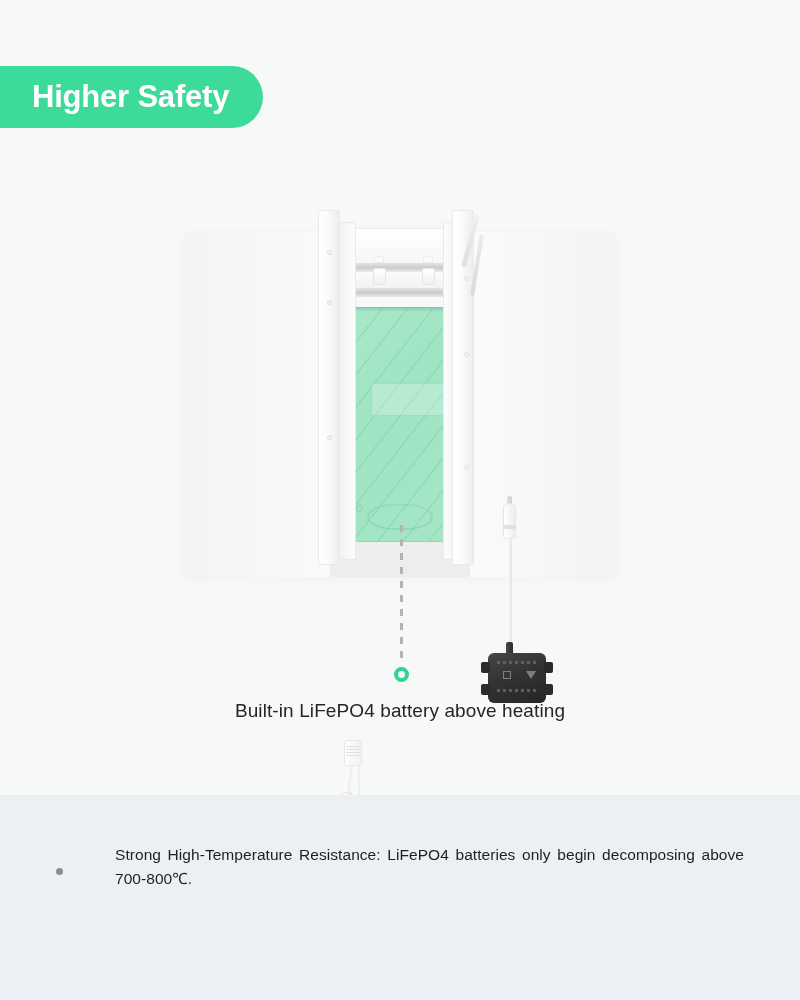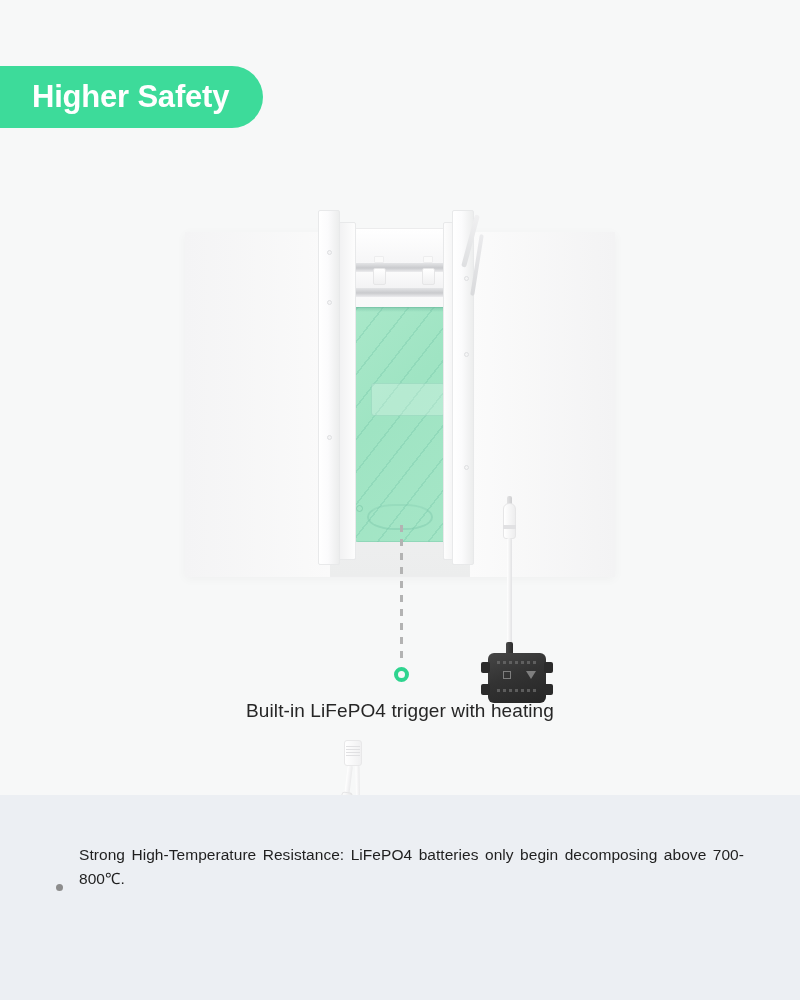--- a/index.html
+++ b/index.html
@@ -407,22 +407,23 @@
 
   .spec-list {
     position: absolute;
     left: 56px;
     top: 48px;
     width: 688px;
   }
 
   .spec-item {
     display: flex;
-    align-items: flex-end;
+    align-items: center;
     margin-bottom: 18px;
+    gap: 36px;
   }
 
   .spec-bullet {
     flex: 0 0 auto;
     width: 7px;
     height: 7px;
     border-radius: 50%;
     background: #8c8c8c;
     margin-top: 9px;
     margin-right: 16px;
@@ -509,21 +510,21 @@
     <div class="lc-body"></div>
     <div class="lc-body-lines"></div>
     <div class="lc-conn"></div>
     <div class="lc-tip"></div>
     <div class="lc-tip2"></div>
 
     <div class="callout-line"></div>
     <div class="callout-ring"></div>
   </div>
 
-  <div class="caption">Built-in LiFePO4 trigger with heating</div>
+  <div class="caption">Built-in LiFePO4 battery above heating</div>
 
   <div class="spec-panel">
     <div class="spec-list">
 
       <div class="spec-item">
         <span class="spec-bullet"></span>
         <span class="spec-text">Strong High-Temperature Resistance: LiFePO4 batteries only begin decomposing above 700-800℃.</span>
       </div>
 
 

